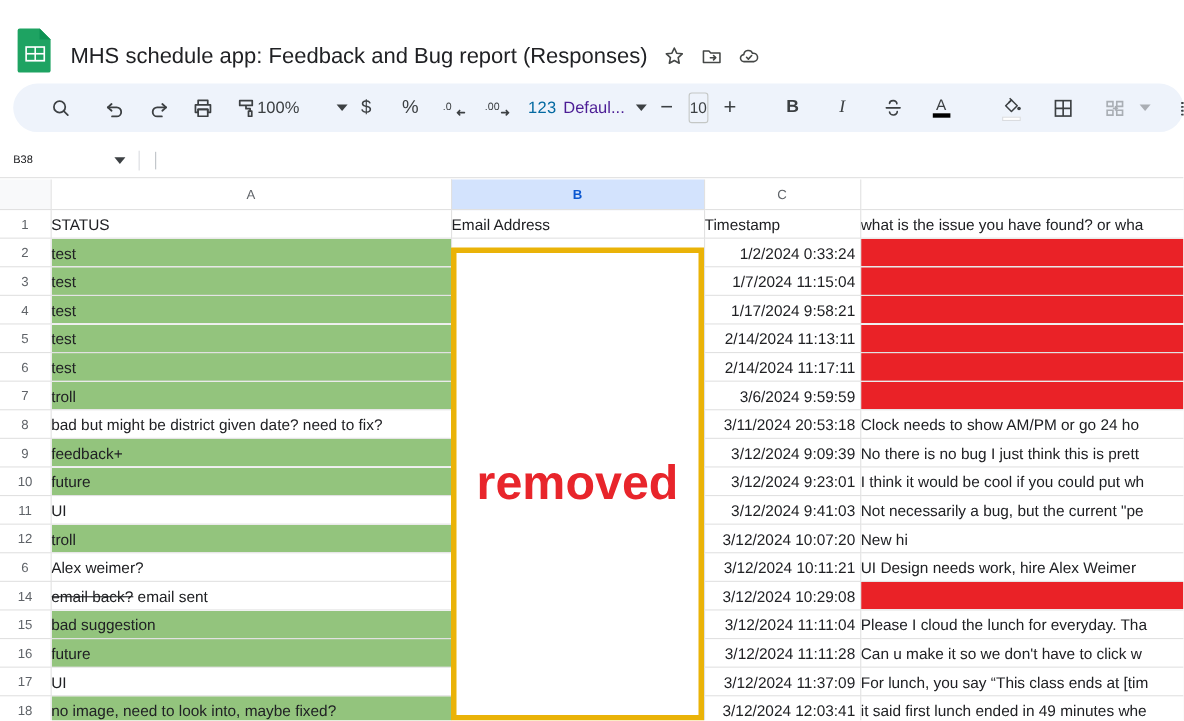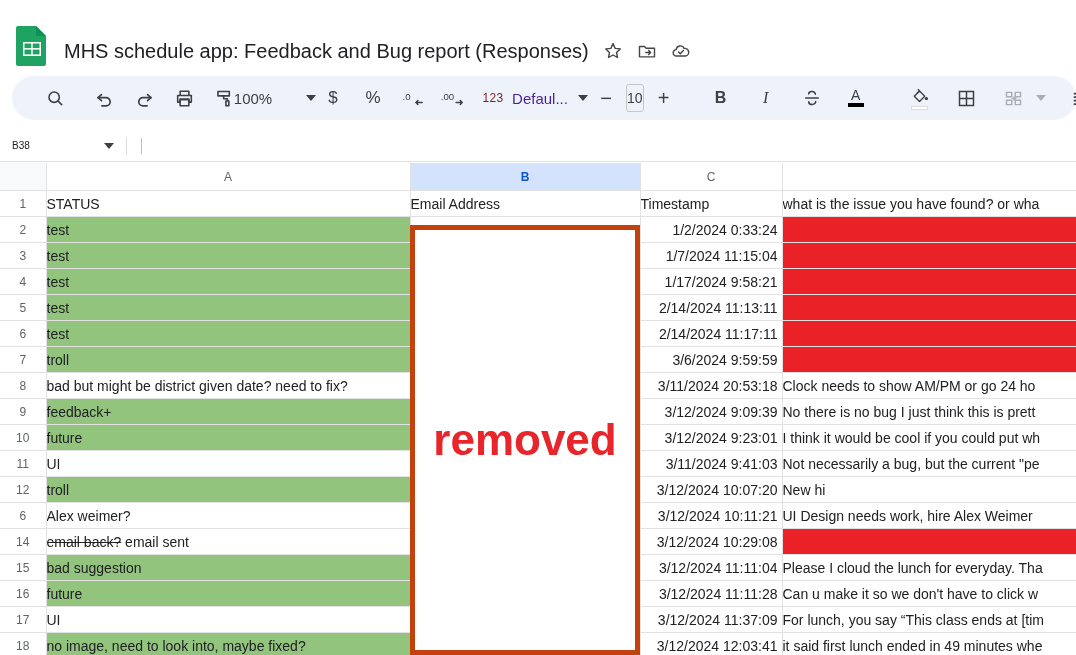--- a/index.html
+++ b/index.html
@@ -32,21 +32,21 @@
     display: flex; align-items: center; padding-left: 10px; box-sizing: border-box;
   }
   .tb-btn {
     height: 30px; min-width: 30px; display: flex; align-items: center; justify-content: center;
     border-radius: 4px; color: #3c4043; margin: 0 5px; font-size: 14px; cursor: default;
   }
   .tb-sep { width: 1px; height: 22px; background: #c4c7c5; margin: 0 8px; }
   .zoom-ctl { display: flex; padding: 0 4px; gap: 22px; }
   .zoom-val { font-size: 15px; color: #3c4043; padding: 0 4px; }
   .caret { width: 0; height: 0; border-left: 5px solid transparent; border-right: 5px solid transparent; border-top: 6px solid #3c4043; margin-left: 8px; }
-  .fmt123 { font-size: 12px; color: #7f1d1d; letter-spacing: 0.3px; }
+  .fmt123 { font-size: 15px; color: #0369a1; letter-spacing: 0.3px; }
   .font-name { font-size: 15px; color: #4c1d95; white-space: nowrap; padding-right: 2px; }
   .size-box { width: 38px; height: 26px; border: 1px solid #c4c7c5; border-radius: 3px; display: flex; align-items: center; justify-content: center; font-size: 14px; color: #3c4043; background: #eef3fb; }
   .pm { font-size: 20px; color: #3c4043; width: 26px; text-align: center; line-height: 20px; }
   .bold-i { font-weight: bold; font-size: 16px; }
   .ital-i { font-style: italic; font-size: 16px; font-family: "Liberation Serif", serif; }
   .txtcolor { display: flex; flex-direction: column; align-items: center; justify-content: center; }
   .txtcolor .ltr { font-size: 14px; line-height: 13px; color: #3c4043; }
   .txtcolor .bar { width: 16px; height: 4px; background: #000000; margin-top: 1px; }
   .fillcolor { display: flex; flex-direction: column; align-items: center; justify-content: center; }
   .fillcolor .bar { width: 17px; height: 4px; background: #ffffff; border: 1px solid #dadce0; box-sizing: border-box; margin-top: 1px; }
@@ -86,21 +86,21 @@
   
   col.c-rh { width: 46px; }
   col.c-a  { width: 364px; }
   col.c-b  { width: 230px; }
   col.c-c  { width: 142px; }
   col.c-d  { width: 294px; }
 
   
   .redact-box {
     position: absolute; left: 410px; top: 225px; width: 230px; height: 430px;
-    background: #ffffff; border: 5px solid #c2410c; box-sizing: border-box;
+    background: #ffffff; border: 5px solid #eab308; box-sizing: border-box;
     display: flex; align-items: center; justify-content: center; z-index: 5;
   }
   .redact-text { font-size: 44px; font-weight: bold; color: #e8252b; letter-spacing: 0px; }
 </style>
 </head>
 <body>
 
 <div id="app">
 
   <div class="titlebar">
@@ -369,21 +369,21 @@
             <td class="rowhdr">10</td>
             <td class="cell green">future</td>
             <td class="cell"></td>
             <td class="cell num">3/12/2024 9:23:01</td>
             <td class="cell">I think it would be cool if you could put wh</td>
           </tr>
           <tr>
             <td class="rowhdr">11</td>
             <td class="cell">UI</td>
             <td class="cell"></td>
-            <td class="cell num">3/11/2024 9:41:03</td>
+            <td class="cell num">3/12/2024 9:41:03</td>
             <td class="cell">Not necessarily a bug, but the current "pe</td>
           </tr>
           <tr>
             <td class="rowhdr">12</td>
             <td class="cell green">troll</td>
             <td class="cell"></td>
             <td class="cell num">3/12/2024 10:07:20</td>
             <td class="cell">New hi</td>
           </tr>
           <tr>

